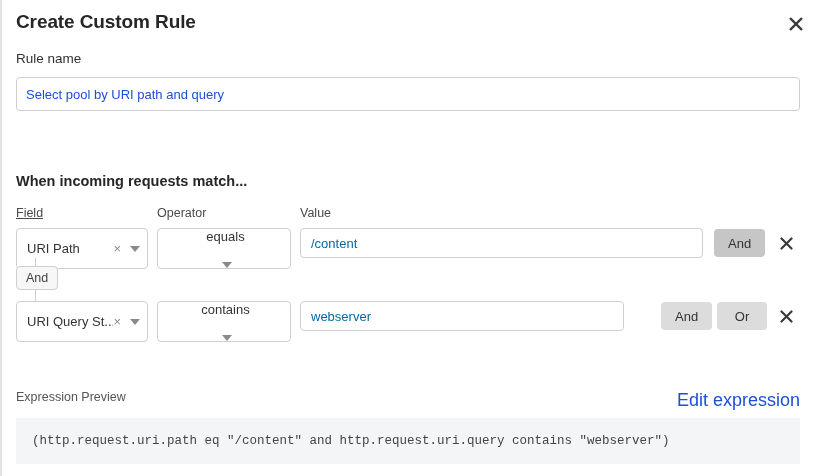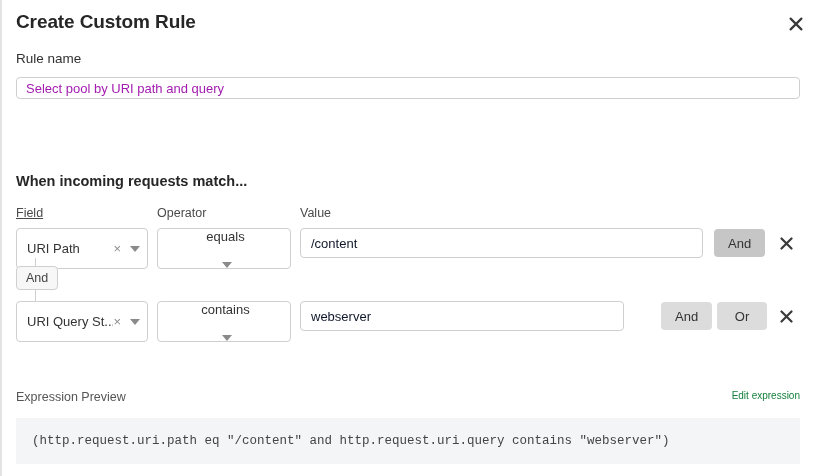--- a/index.html
+++ b/index.html
@@ -71,28 +71,28 @@
   }
   .field-sublabel {
     font-size: 12.5px;
     color: #888888;
     line-height: 18px;
     margin: 3px 0 0 0;
   }
   .text-input {
     margin-top: 9px;
     width: 784px;
-    height: 22px;
+    height: 34px;
     box-sizing: border-box;
     border: 1px solid #cfcfcf;
     border-radius: 4px;
     background: #ffffff;
     font-family: "Liberation Sans", sans-serif;
     font-size: 13px;
-    color: #a21caf;
+    color: #1d4ed8;
     padding: 0 9px;
     outline: none;
   }
 
   
   .section-heading {
     position: absolute;
     top: 173px;
     left: 14px;
     font-size: 14.5px;
@@ -167,21 +167,21 @@
   .value-input {
     position: absolute;
     left: 298px;
     height: 30px;
     box-sizing: border-box;
     border: 1px solid #cfcfcf;
     border-radius: 4px;
     background: #ffffff;
     font-family: "Liberation Sans", sans-serif;
     font-size: 13px;
-    color: #0f172a;
+    color: #0369a1;
     padding: 0 10px;
     outline: none;
   }
   .value-w1 { width: 403px; }
   .value-w2 { width: 324px; }
 
   .logic-btn {
     position: absolute;
     height: 28px;
     top: 1px;
@@ -259,22 +259,22 @@
     width: 784px;
     height: 18px;
   }
   .preview-title {
     font-size: 12.5px;
     color: #555555;
     float: left;
   }
   .preview-link {
     float: right;
-    font-size: 10px;
-    color: #15803d;
+    font-size: 18px;
+    color: #1d4ed8;
     text-decoration: none;
     cursor: pointer;
   }
   .preview-code {
     position: absolute;
     top: 418px;
     left: 14px;
     width: 784px;
     height: 46px;
     box-sizing: border-box;

